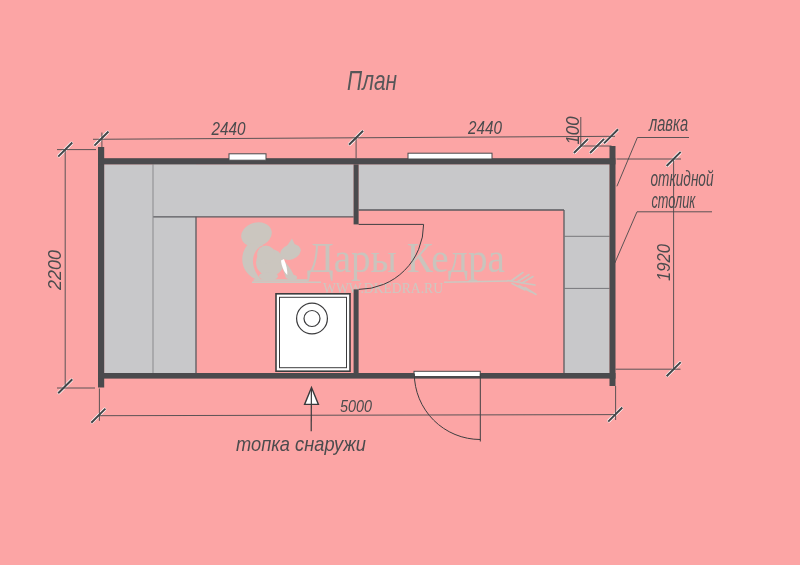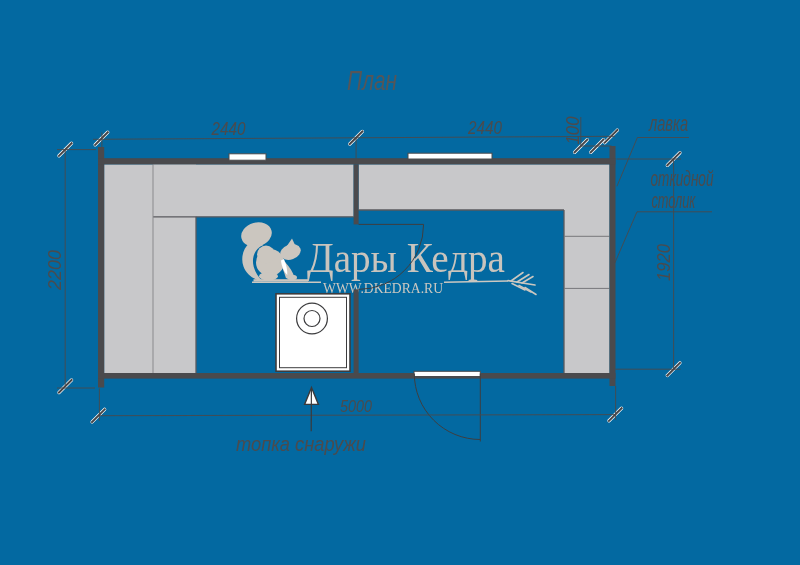--- a/index.html
+++ b/index.html
@@ -1,16 +1,16 @@
 <!DOCTYPE html>
 <html><head>
 <meta charset="utf-8">
 <style>
   html,body{margin:0;padding:0;background:#ffffff;}
-  .page{position:relative;width:800px;height:565px;background:#0369a1;overflow:hidden;}
+  .page{position:relative;width:800px;height:565px;background:#fca5a5;overflow:hidden;}
 </style>
 </head>
 <body>
 <div class="page">
 <svg width="800" height="565" viewBox="0 0 800 565">
 
   <text x="347" y="90" style="font-family:'Liberation Sans',sans-serif;font-style:italic" font-size="28" fill="#565658" textLength="50" lengthAdjust="spacingAndGlyphs">План</text>
 
   <rect x="104.2" y="164.4" width="48.8" height="208.6" fill="#c8c8ca"></rect>
 

